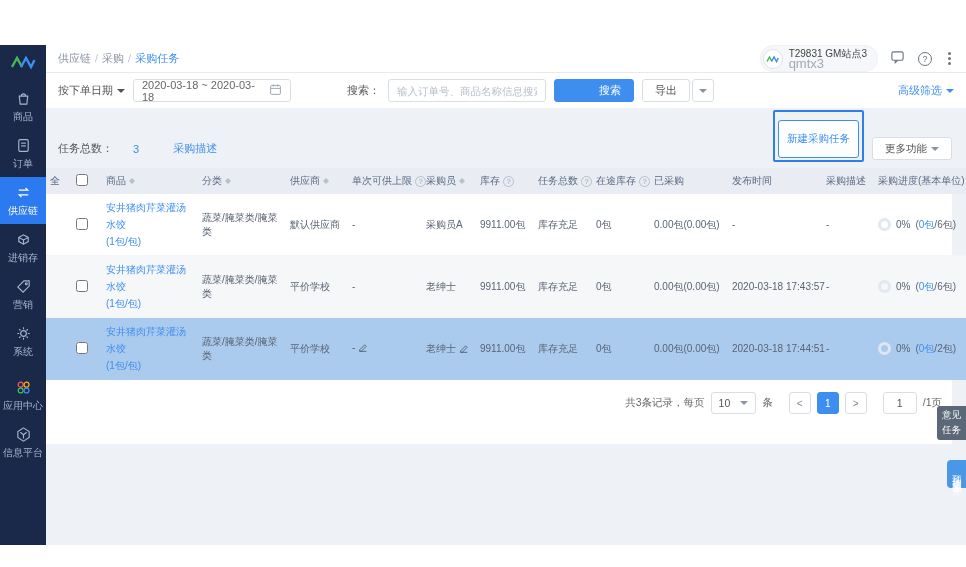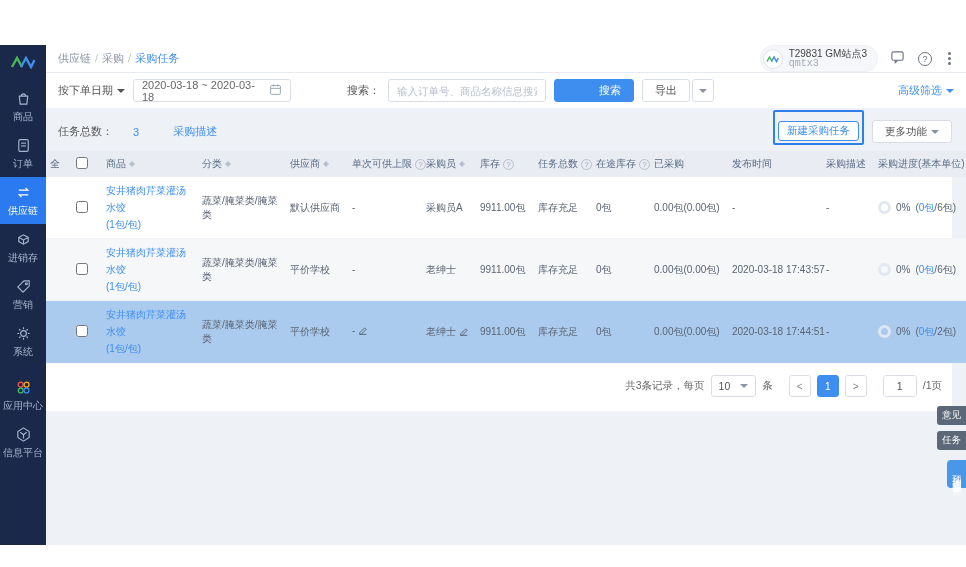--- a/index.html
+++ b/index.html
@@ -25,21 +25,21 @@
   
   .appheader { height:28px; background:#fff; border-bottom:1px solid #e7eaef; display:flex; align-items:center; padding:0 12px; gap:10px; flex-shrink:0; }
   .breadcrumb { display:flex; align-items:center; font-size:11px; color:#8a93a2; gap:4px; }
   .crumb + .crumb::before { content:"/"; color:#c0c6cf; margin-right:4px; }
   .crumb.current { color:#3e8ef0; }
   .hdr-right { margin-left:auto; display:flex; align-items:center; gap:12px; }
   .promo-pill { background:linear-gradient(90deg,#ffa53e,#ff7200); color:#fff; font-size:10px; padding:3px 11px; border-radius:11px; cursor:pointer; white-space:nowrap; }
   .account-chip { background:#f5f7fa; border:1px solid #eef0f4; border-radius:13px; display:flex; align-items:center; gap:6px; padding:2px 10px 2px 2px; cursor:pointer; }
   .avatar { width:20px; height:20px; background:#fff; border:1px solid #dfe3ea; border-radius:50%; display:flex; align-items:center; justify-content:center; }
   .acc-name { font-size:10px; color:#444; line-height:11px; }
-  .acc-sub { font-size:10px; color:#a3aab4; line-height:10px;font-family:Liberation Mono, monospace; }
+  .acc-sub { font-size:13px; color:#a3aab4; line-height:10px; }
   .hdr-icons { display:flex; align-items:center; gap:13px; color:#6b7480; }
   .help-circle { width:14px; height:14px; border:1px solid #6b7480; border-radius:50%; font-size:9px; display:flex; align-items:center; justify-content:center; cursor:pointer; }
   .kebab { display:flex; flex-direction:column; gap:2px; cursor:pointer; padding:1px 3px; }
   .kebab i { width:3px; height:3px; background:#6b7480; border-radius:50%; }
 
   
   .filterbar { background:#fff; padding:6px 12px; display:flex; align-items:center; gap:8px; font-size:11px; color:#555; flex-shrink:0; }
   .caret { width:0; height:0; border:4px solid transparent; border-top-color:currentColor; margin-top:4px; display:inline-block; }
   .date-label { display:flex; align-items:center; gap:4px; cursor:pointer; color:#555; }
   .date-box { border:1px solid #d9dee6; border-radius:3px; background:#fff; height:23px; display:flex; align-items:center; gap:8px; padding:0 8px; width:158px; justify-content:space-between; color:#666; cursor:pointer; }
@@ -51,21 +51,21 @@
   .btn.caret-only { padding:0 6px; margin-left:-6px; border-left:1px solid #d9dee6; }
   .adv-filter { margin-left:auto; color:#3e8ef0; display:flex; align-items:center; gap:4px; cursor:pointer; }
 
   
   .toolbar { display:flex; align-items:flex-end; padding:2px 14px 6px 12px; position:relative; }
   .task-total { font-size:11px; color:#555; display:flex; align-items:center; gap:20px; margin-bottom:6px; }
   .task-count { color:#3e8ef0; }
   .history-link { color:#3e8ef0; margin-left:14px; cursor:pointer; }
   .toolbar-right { margin-left:auto; display:flex; align-items:flex-end; gap:8px; }
   .create-highlight { border:2px solid #2e7fe8; padding:8px 3px 2px; border-radius:2px; }
-  .btn.create { border:1px solid #3e8ef0; color:#3e8ef0; background:#fdfefe; font-size:10.5px; padding:0 8px; height:20px; }
+  .btn.create { border:1px solid #3e8ef0; color:#3e8ef0; background:#fdfefe; font-size:10.5px; padding:0 8px; height:38px; }
   .btn.more { font-size:10.5px; gap:4px; margin-bottom:2px; }
 
   
   .tablecard { background:#fff; margin-right:14px; }
   table { width:100%; border-collapse:collapse; table-layout:fixed; }
   thead th { background:#e9edf3; color:#5a6b85; font-size:10px; font-weight:normal; text-align:left; padding:6px 4px; white-space:nowrap; }
   tbody td { font-size:10px; color:#5a6474; padding:5px 4px; vertical-align:middle; border-bottom:1px solid #f2f4f7; }
   tbody tr.alt { background:#f6f7f9; }
   tbody tr.selected { background:#abcbee; }
   tbody tr.selected td { border-bottom-color:#abcbee; }
@@ -77,39 +77,39 @@
   .info-circle { width:11px; height:11px; border:1px solid #b6c0cf; color:#9aa5b5; border-radius:50%; font-size:7.5px; display:inline-flex; align-items:center; justify-content:center; cursor:pointer; flex-shrink:0; }
   .prod-link { color:#3e8ef0; cursor:pointer; display:block; line-height:17px; }
   input[type=checkbox] { width:12px; height:12px; cursor:pointer; }
   .donut { width:13px; height:13px; border-radius:50%; border:3px solid #e2e8f0; display:inline-block; flex-shrink:0; }
   .progress-cell { display:flex; align-items:center; gap:5px; }
   .blue-link { color:#3e8ef0; cursor:pointer; }
   .edit-ic { display:inline-block; margin-left:3px; cursor:pointer; vertical-align:-2px; }
   .nowrap { white-space:nowrap; }
 
   
-  .pager { display:flex; align-items:center; justify-content:flex-end; gap:6px; padding:12px 10px 14px; font-size:10.5px; color:#666; background:#fff; }
+  .pager { display:flex; align-items:center; justify-content:flex-end; gap:6px; padding:12px 10px 30px; font-size:10.5px; color:#666; background:#fff; }
   .pp-select { border:1px solid #d9dee6; border-radius:3px; height:22px; display:inline-flex; align-items:center; gap:10px; padding:0 7px; cursor:pointer; color:#555; }
   .pg-btn { min-width:22px; height:22px; border:1px solid #d9dee6; border-radius:3px; background:#fff; display:inline-flex; align-items:center; justify-content:center; cursor:pointer; color:#888; font-size:10px; }
   .pg-btn.active { background:#3e8ef0; border-color:#3e8ef0; color:#fff; }
   .jump-input { width:34px; height:22px; border:1px solid #d9dee6; border-radius:3px; text-align:center; font-size:10.5px; color:#555; outline:none; }
   .gap-l { margin-left:10px; }
 
   
   .float-tab { position:absolute; right:0; color:#fff; font-size:9.5px; cursor:pointer; z-index:30; }
   .float-tab.small { background:#5b6878; padding:3px 5px; border-radius:3px 0 0 3px; }
   .float-tab.vert { background:#4a97e8; writing-mode:vertical-rl; letter-spacing:2px; padding:8px 3px; border-radius:4px 0 0 4px; }
 </style>
 </head>
 <body>
 
 <div class="page">
 
   <div class="float-tab small" style="top:406px">意见</div>
-  <div class="float-tab small" style="top:431px">任务</div>
+  <div class="float-tab small" style="top:421px">任务</div>
   <div class="float-tab vert" style="top:460px">预约直播服务</div>
 
   <div class="app">
 
     <div class="sidebar">
       <div class="logo">
         <svg width="26" height="14" viewBox="0 0 26 14">
           <polyline points="2,12 7,3 12,12" stroke="#45b854" stroke-width="2.4" fill="none"></polyline>
           <polyline points="11,12 16,3 21,12 24.5,5" stroke="#3e8ef0" stroke-width="2.4" fill="none"></polyline>
         </svg>

